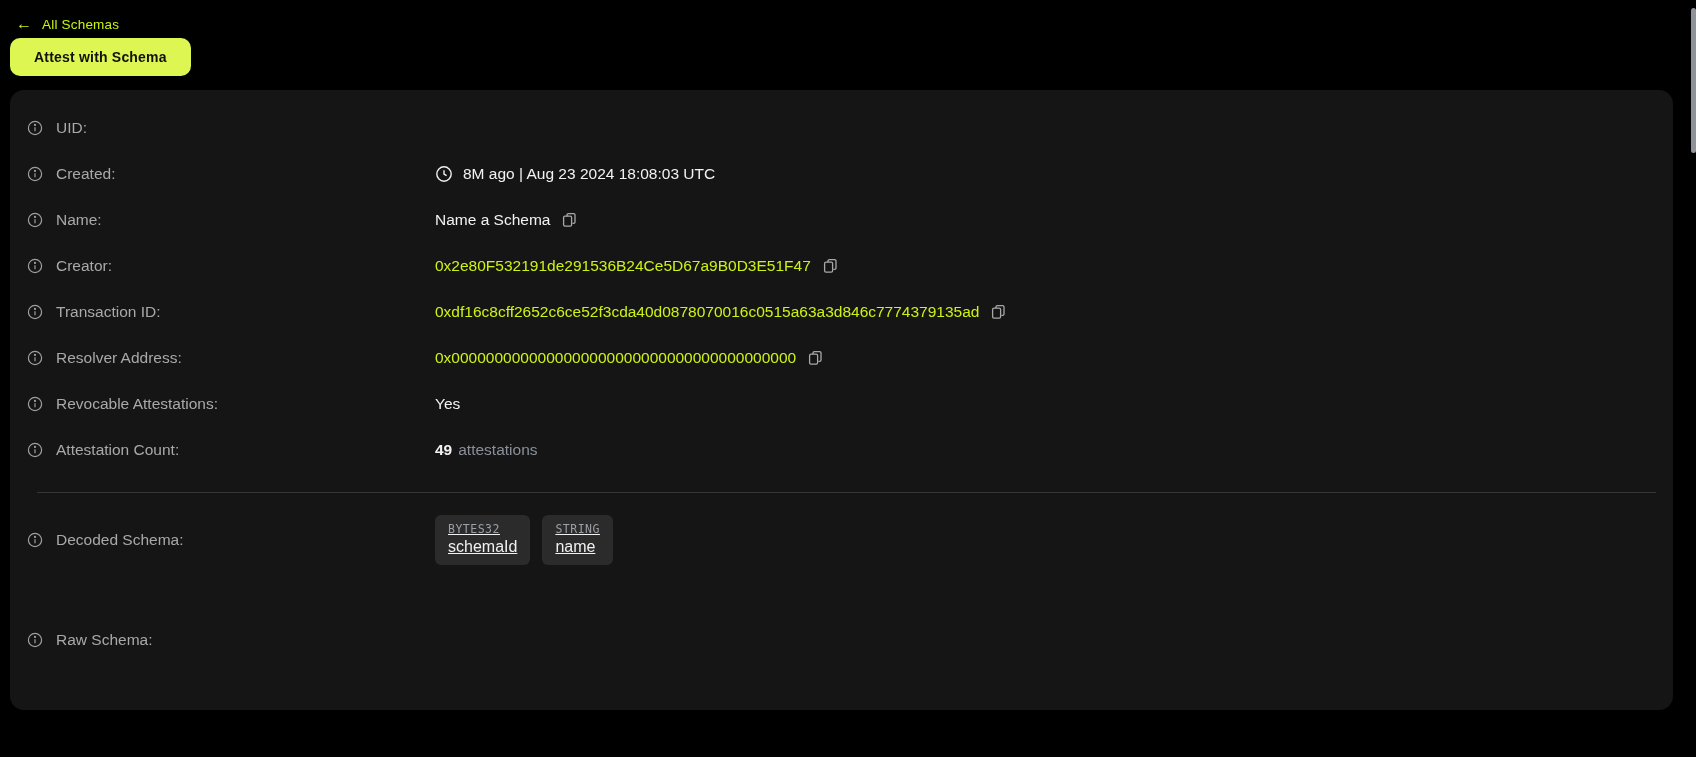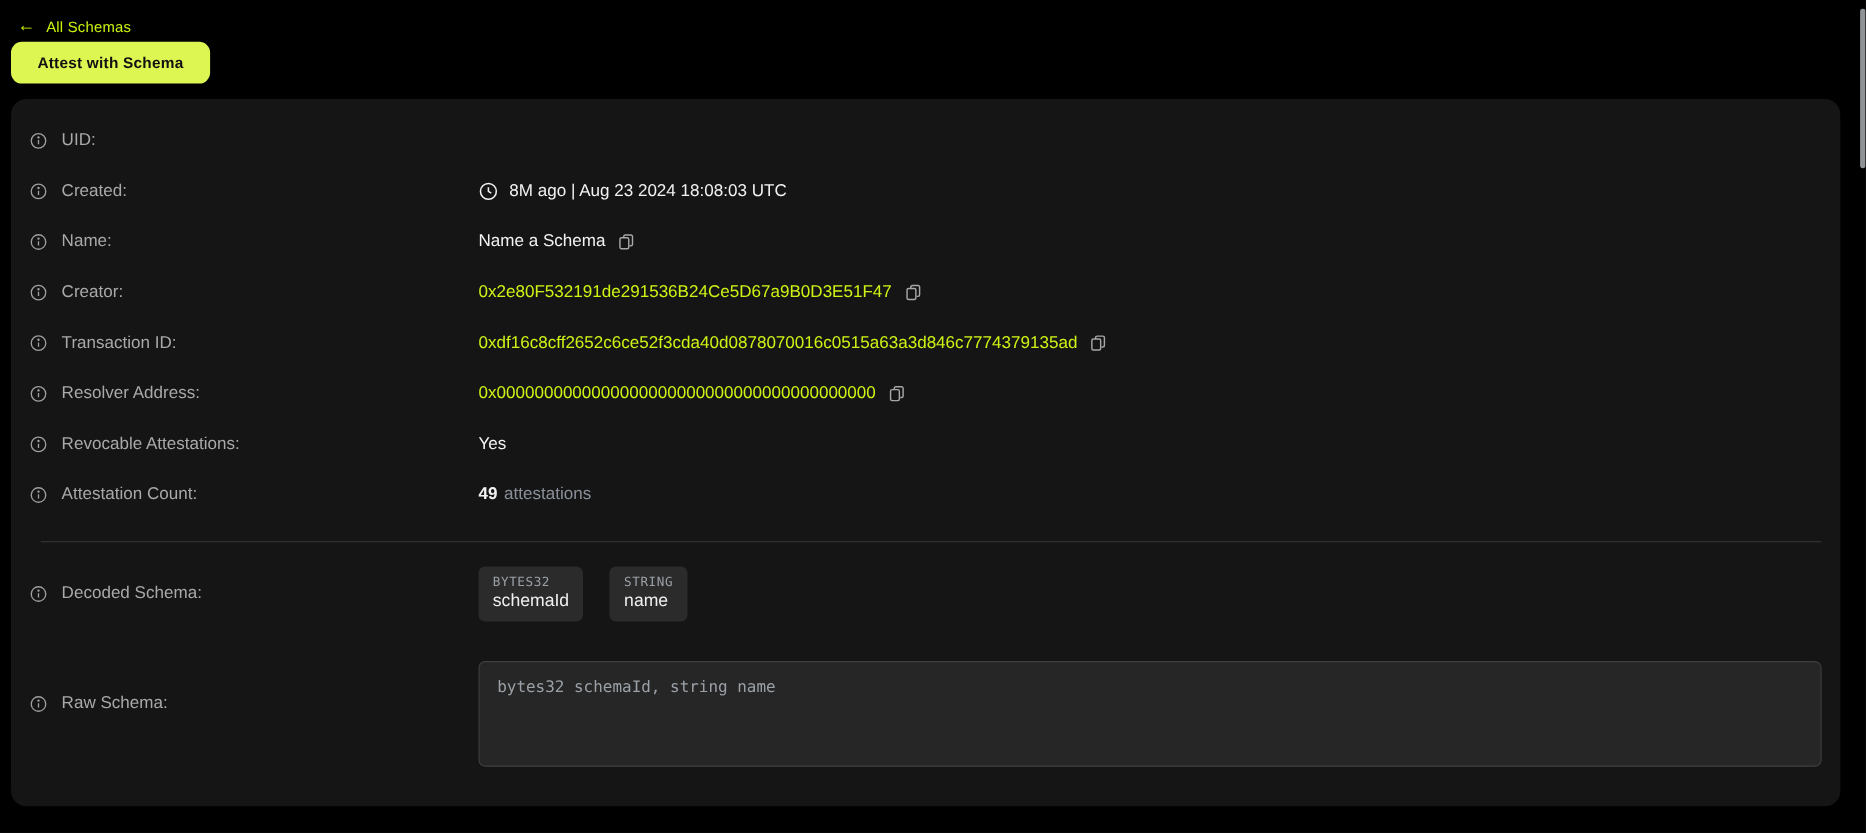--- a/index.html
+++ b/index.html
@@ -47,21 +47,21 @@
   .lime { color:#cdf315; cursor:pointer; }
   .icon { display:inline-flex; align-items:center; justify-content:center; }
   .copy-btn { cursor:pointer; display:inline-flex; align-items:center; margin-left:2px; }
   .bold { font-weight:700; }
   .unit-link { color:#8a9099; cursor:pointer; }
 
   .divider { height:1px; background:#363636; margin:28px 0 22px 10px; }
 
   
   .row-decoded { align-items:center; margin-bottom:14px; }
-  .badges { display:flex; gap:24px; }
+  .badges { display:flex; gap:12px;text-decoration:underline; }
   .field-badge { background:#2b2b2b; border-radius:6px; padding:7px 13px 9px; cursor:default; }
   .field-type { display:block; font-family:"DejaVu Sans Mono", monospace; font-size:11.5px; color:#9aa0a6; letter-spacing:.5px; margin-bottom:2px; }
   .field-name { display:block; font-size:16px; color:#f0f0f0; }
 
   
   .row-raw { align-items:flex-start; margin-bottom:0;margin-top:36px; }
   .row-raw .row-label { margin-top:30px; }
   .raw-textarea {
     flex:1; height:96px; resize:none;
     background:#262626; border:1px solid #3f3f3f; border-radius:6px;
@@ -280,19 +280,18 @@
       <div class="row-label">
         <span class="icon">
           <svg width="16" height="16" viewBox="0 0 16 16" fill="none" stroke="#9f9f9f" stroke-width="1.2">
               <circle cx="8" cy="8" r="6.6"></circle>
               <line x1="8" y1="7.3" x2="8" y2="11.2"></line>
               <circle cx="8" cy="4.9" r="0.5" fill="#9f9f9f"></circle>
             </svg>
         </span>
         <span>Raw Schema:</span>
       </div>
-      <textarea class="raw-textarea" readonly="" spellcheck="false" style="">bytes32 schemaId, string name</textarea>
     </div>
 
   </div>
 </div>
 
 <div class="scrollbar-thumb"></div>
 
 </body></html>

